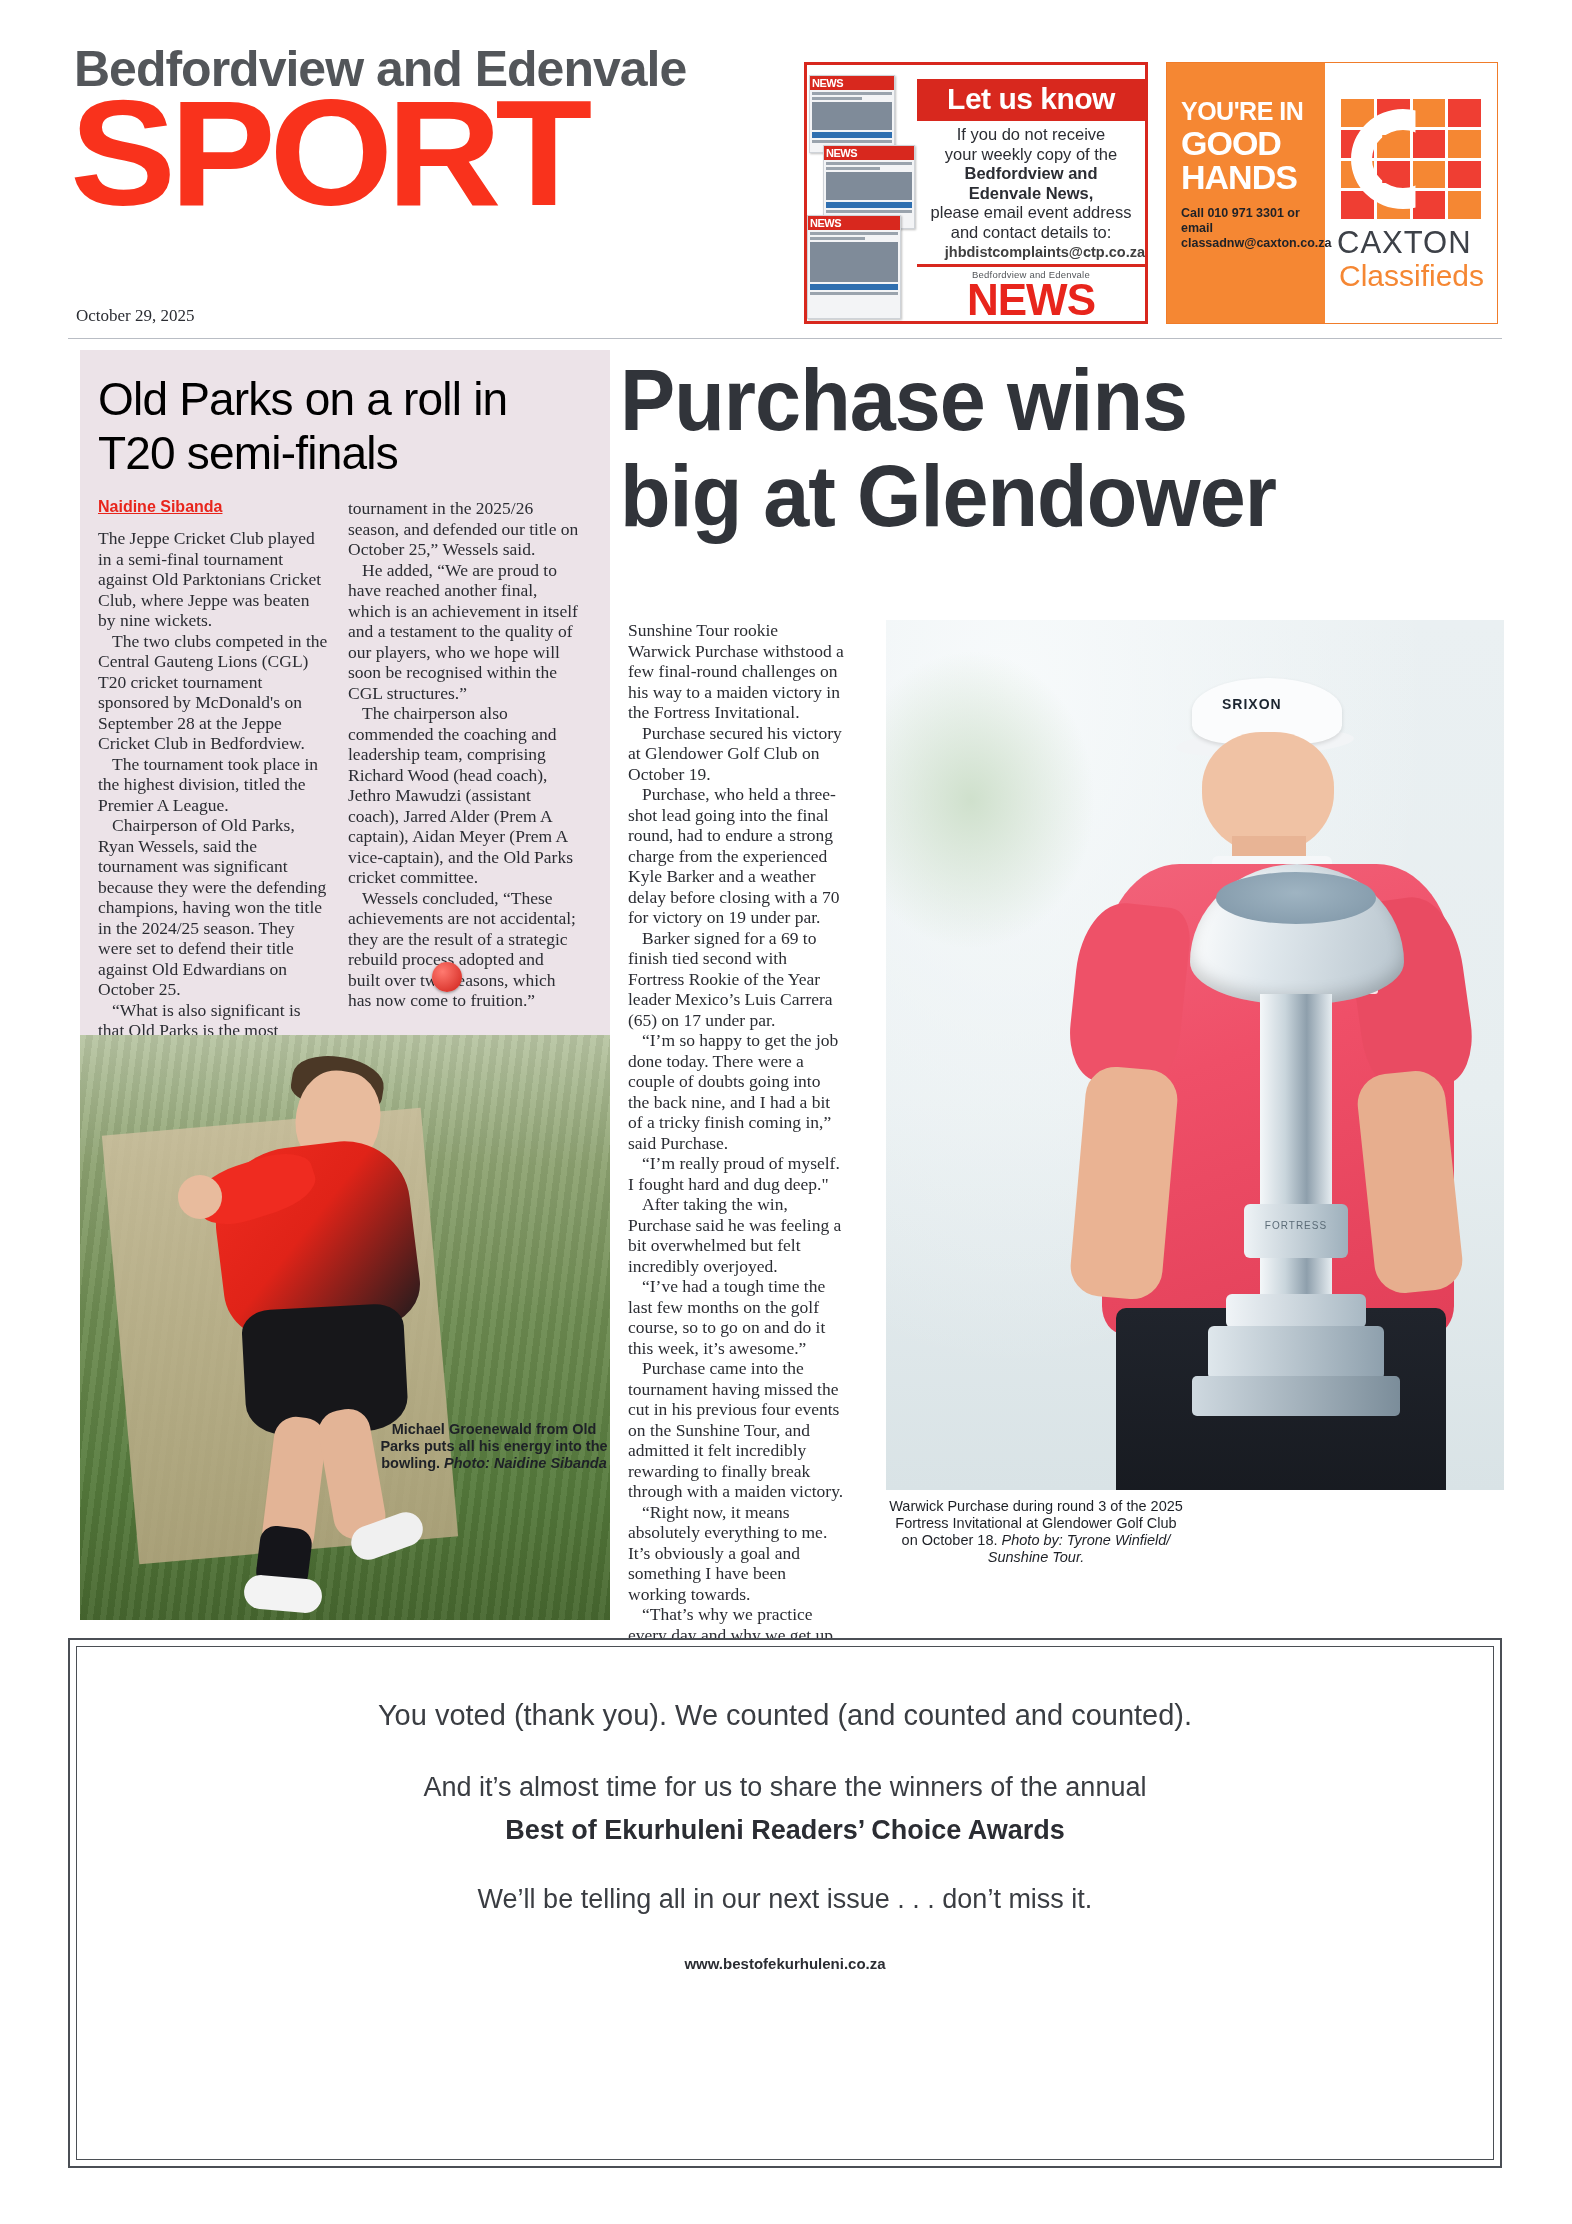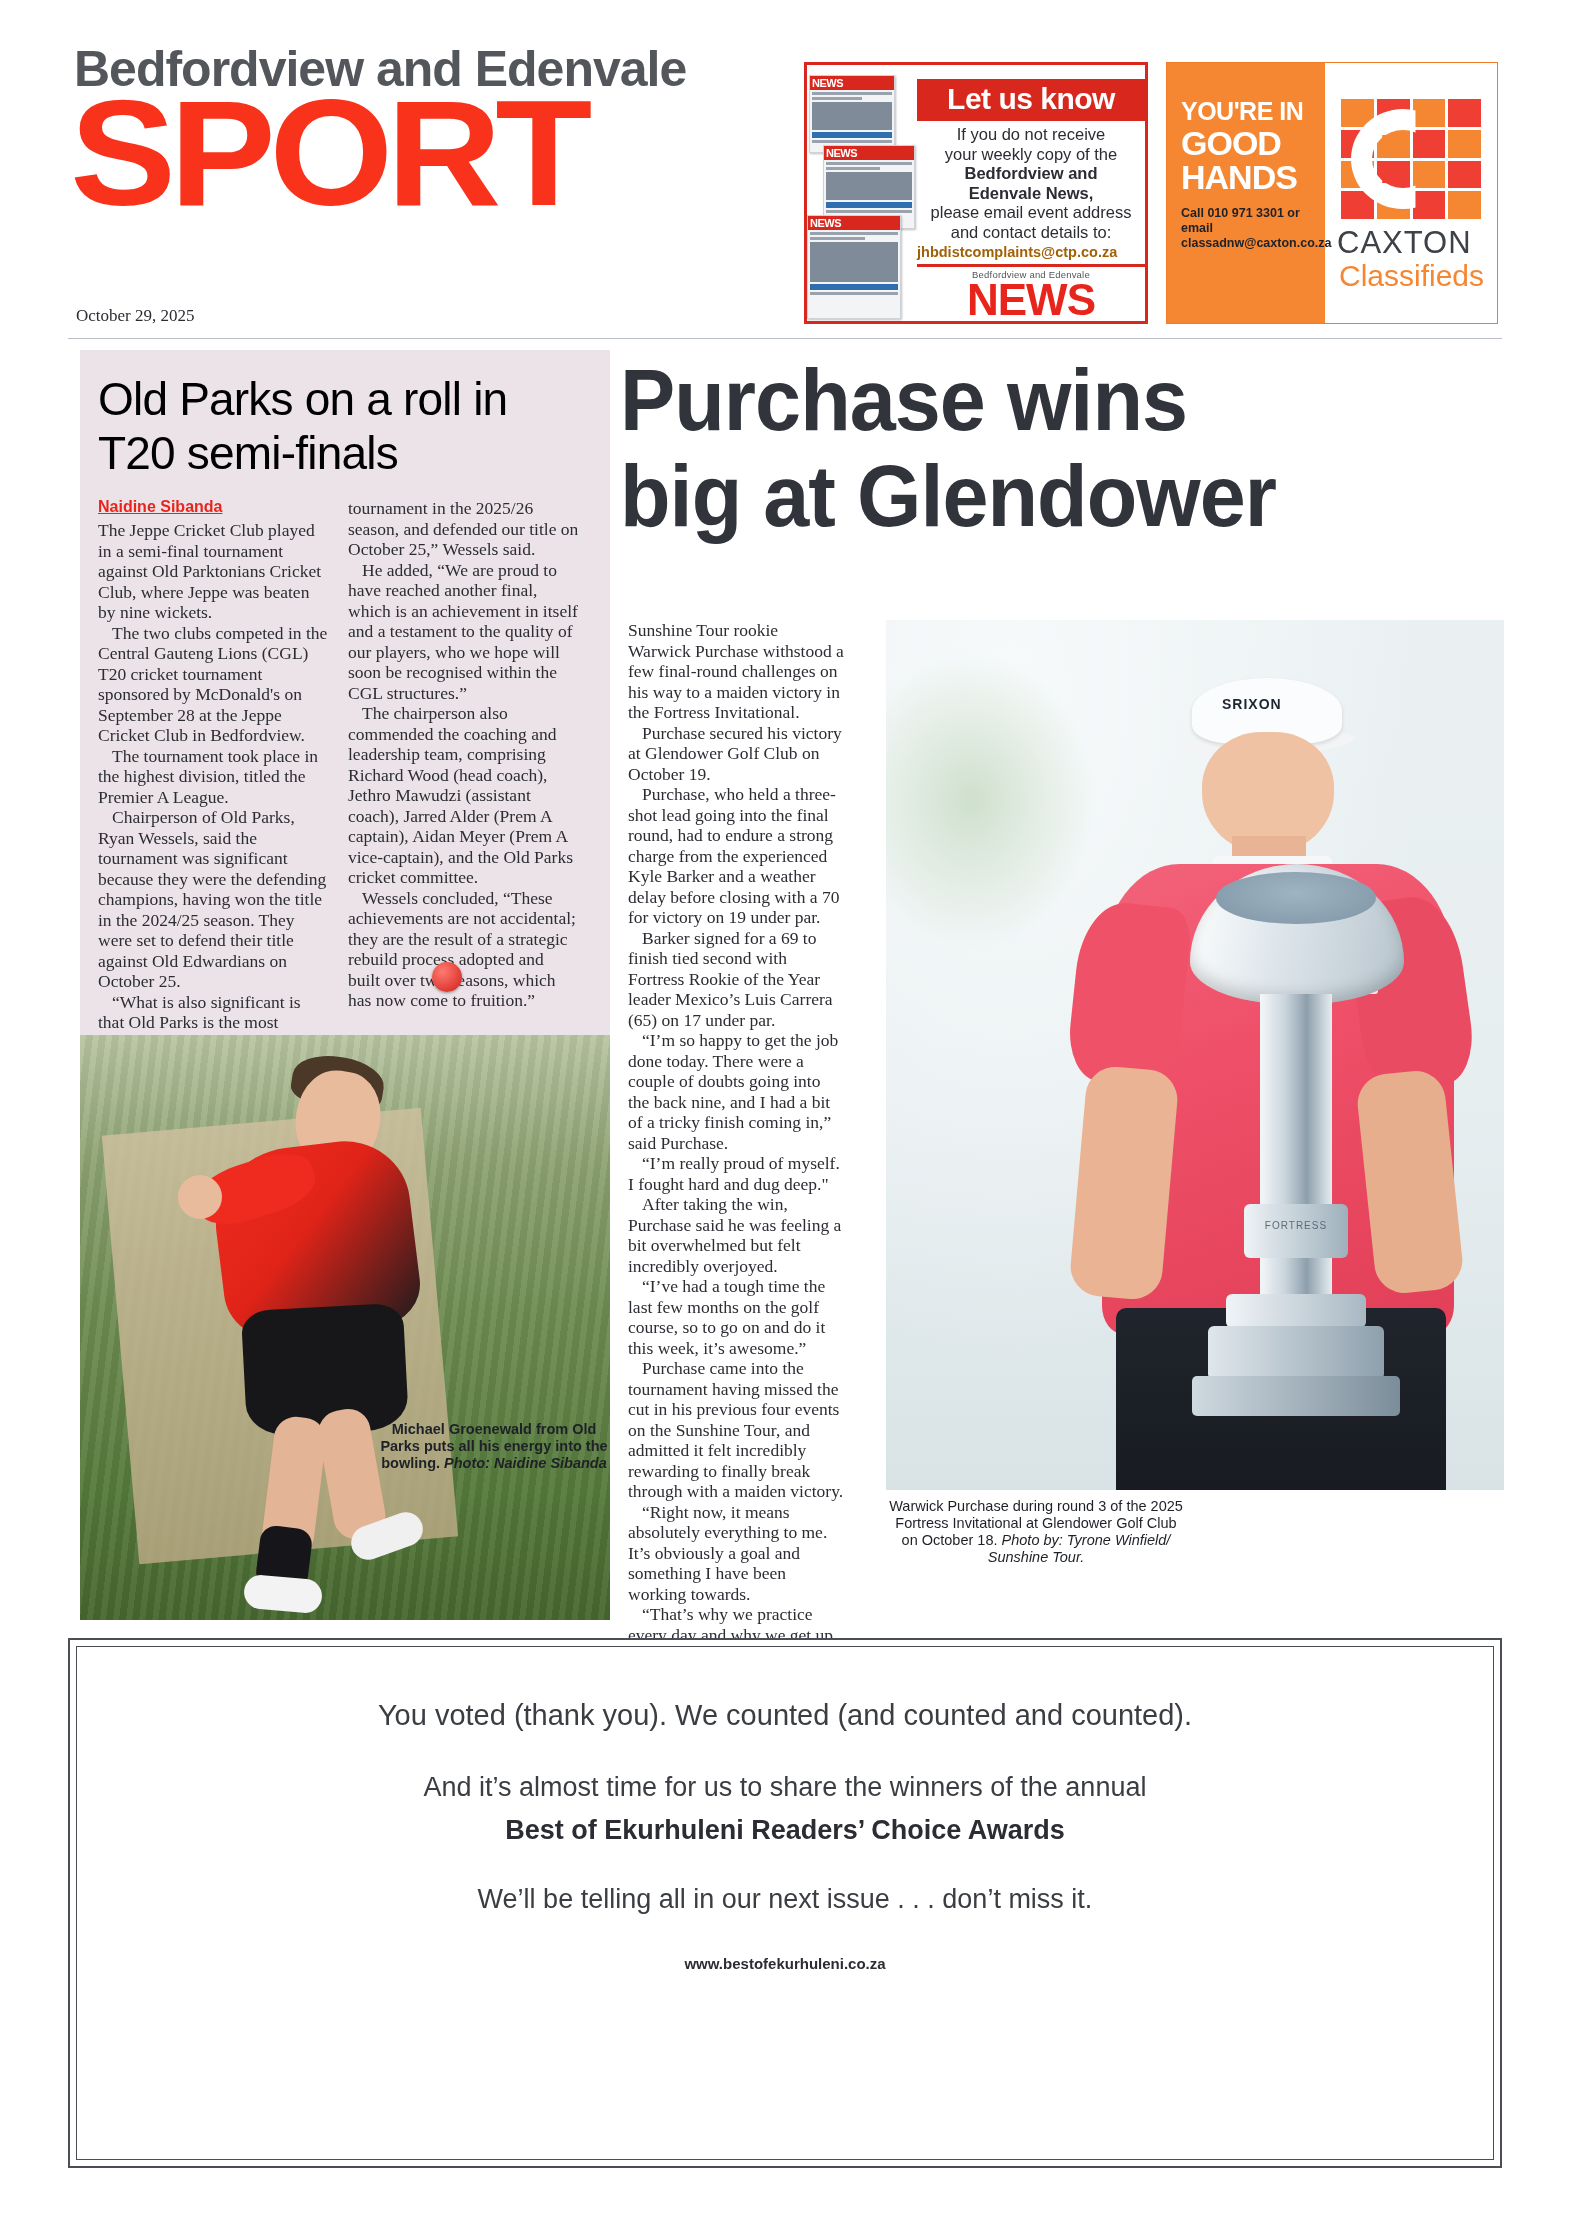--- a/index.html
+++ b/index.html
@@ -65,21 +65,21 @@
     letter-spacing:-.5px;
   }
   .luk-body {
     font-family:"Liberation Sans", sans-serif;
     font-size:16.5px; line-height:19.5px; text-align:center;
     color:#2b2d33; padding:4px 2px 0 2px;
   }
   .luk-body b { font-weight:700; }
   .luk-email {
     font-family:"Liberation Sans", sans-serif; font-weight:700;
-    font-size:14.5px; color:#a16207; text-align:left; margin-top:2px;
+    font-size:14.5px; color:#404040; text-align:right; margin-top:2px;
   }
   .luk-rule { height:3px; background:#d8281e; margin:4px 0 2px 0; }
   .luk-nb { font-family:"Liberation Sans",sans-serif; font-size:9.5px;
     color:#53565a; text-align:center; letter-spacing:.2px; }
   .luk-news {
     font-family:"Liberation Sans", sans-serif; font-weight:700;
     font-size:44px; color:#e8251c; text-align:center; line-height:40px;
     letter-spacing:-1px;
   }
 
@@ -118,21 +118,21 @@
   }
   .lp-head {
     font-family:"Liberation Sans", sans-serif; font-weight:400;
     font-size:46px; line-height:54px; color:#000000;
     padding:22px 18px 0 18px; letter-spacing:-.8px;
   }
   .lp-cols { display:flex; gap:18px; padding:18px 18px 0 18px; }
   .lp-col { width:232px; }
   .byline {
     font-family:"Liberation Sans", sans-serif; font-weight:700; font-size:16px;
-    color:#e8251c; text-decoration:underline; margin-bottom:4px;
+    color:#e8251c; text-decoration:underline; margin-bottom:12px;
   }
   .bodytext { font-size:17.5px; line-height:20.5px; text-align:left; }
   .bodytext p { margin:0; text-indent:14px; }
   .bodytext p.first { text-indent:0; }
 
   .lp-photo {
     position:absolute; left:0; bottom:0; width:530px; height:585px;
     overflow:hidden;
     font-weight:bold;
   }

